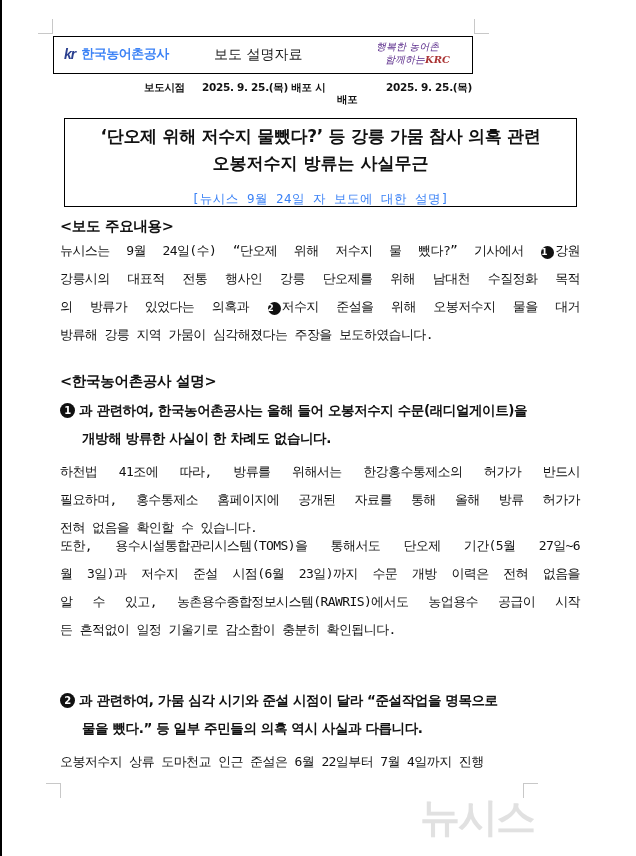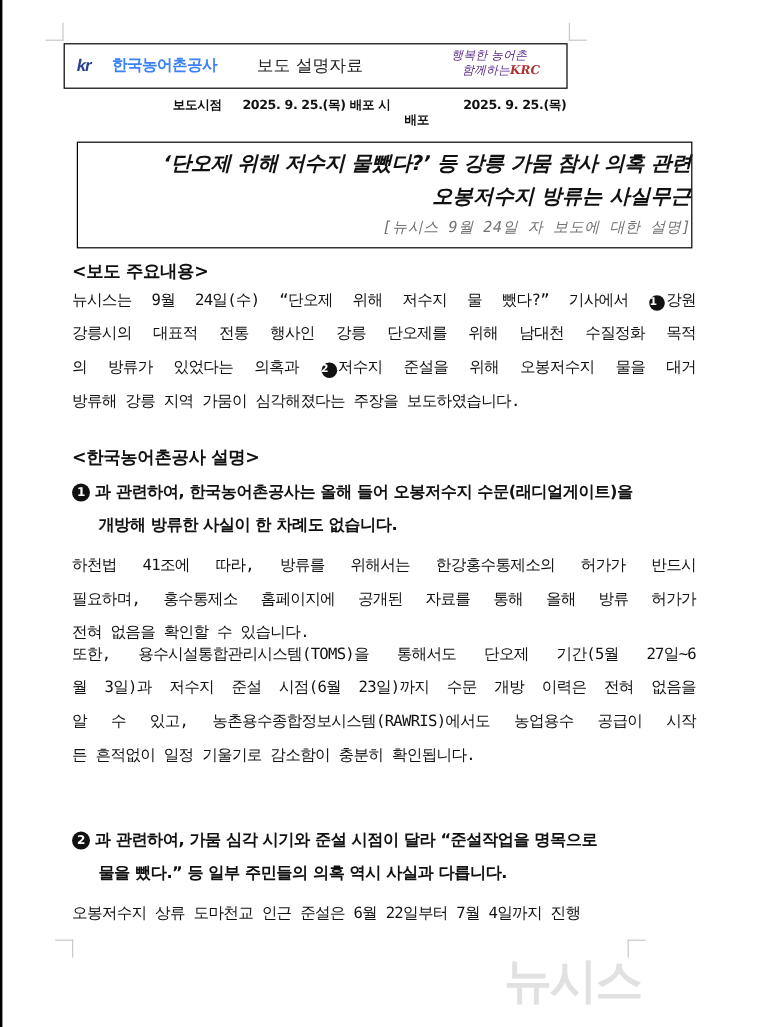--- a/index.html
+++ b/index.html
@@ -12,21 +12,21 @@
   .crop { position: absolute; border-color: #c8c8c8; border-style: solid; width: 14px; height: 14px; }
   .crop.tl { left: 38px; top: 19px; border-width: 0 1px 1px 0; }
   .crop.tr { left: 474px; top: 19px; border-width: 0 0 1px 1px; }
   .crop.bl { left: 46px; top: 783px; border-width: 1px 1px 0 0; }
   .crop.br { left: 523px; top: 783px; border-width: 1px 0 0 1px; }
 
   .header-box {
     position: absolute; left: 53px; top: 36px; width: 420px; height: 38px;
     border: 1.5px solid #000; box-sizing: border-box;
   }
-  .logo { position: absolute; left: 10px; top: 8px; display: flex; align-items: center; gap: 18px; }
+  .logo { position: absolute; left: 10px; top: 8px; display: flex; align-items: center; gap: 6px; }
   .logo-mark { font-family: "Liberation Sans", sans-serif; font-style: italic; font-weight: bold; color: #2a3f8f; font-size: 14px; letter-spacing: -1px; }
   .logo-text { font-weight: bold; color: #3b82f6; font-size: 13px; letter-spacing: -0.5px; }
   .doc-type {
     position: absolute; left: 160px; top: 9px; font-size: 14px; color: #222;
     font-family: "DejaVu Serif", serif;
   }
   .slogan {
     position: absolute; right: 22px; top: 3px; width: 80px; font-size: 10px; line-height: 13px;
     color: #5a2b8a; font-style: italic; font-family: "DejaVu Serif", serif; text-align: right;
   }
@@ -34,25 +34,25 @@
   .slogan .krc { font-weight: bold; color: #a33; }
 
   .dateline {
     position: absolute; top: 81px; left: 0; width: 636px; height: 16px;
     font-size: 10.5px; font-weight: bold; font-family: "DejaVu Sans", sans-serif;
   }
   .dateline span { position: absolute; top: 0; white-space: nowrap; letter-spacing: -0.3px; }
 
   .title-box {
     position: absolute; left: 64px; top: 118px; width: 513px; height: 89px;
-    border: 1.5px solid #000; box-sizing: border-box; text-align: right; font-style: italic;
+    border: 1.5px solid #000; box-sizing: border-box; text-align: center;
   }
   .title-line1 { position: absolute; top: 6px; left: 0; right: 0; font-size: 17px; font-weight: bold; letter-spacing: -0.3px; }
   .title-line2 { position: absolute; top: 33px; left: 0; right: 0; font-size: 17px; font-weight: bold; }
-  .subtitle { position: absolute; top: 62px; left: 0; right: 0; font-size: 12.5px; font-family: "DejaVu Sans Mono", monospace; letter-spacing: 0.5px; color: #737373; }
+  .subtitle { position: absolute; top: 72px; left: 0; right: 0; font-size: 12.5px; font-family: "DejaVu Sans Mono", monospace; letter-spacing: 0.5px; color: #3b82f6; }
 
   .section-head {
     position: absolute; left: 60px; font-size: 14.5px; font-weight: bold; letter-spacing: -0.3px;
   }
   .para {
     position: absolute; left: 60px; width: 520px; font-size: 13px; line-height: 28px;
     color: #111; font-family: "DejaVu Sans Mono", monospace; letter-spacing: -0.6px;
   }
   .para .ln { display: block; white-space: nowrap; text-align: justify; text-align-last: justify; }
   .para .ln.last { text-align-last: left; }

